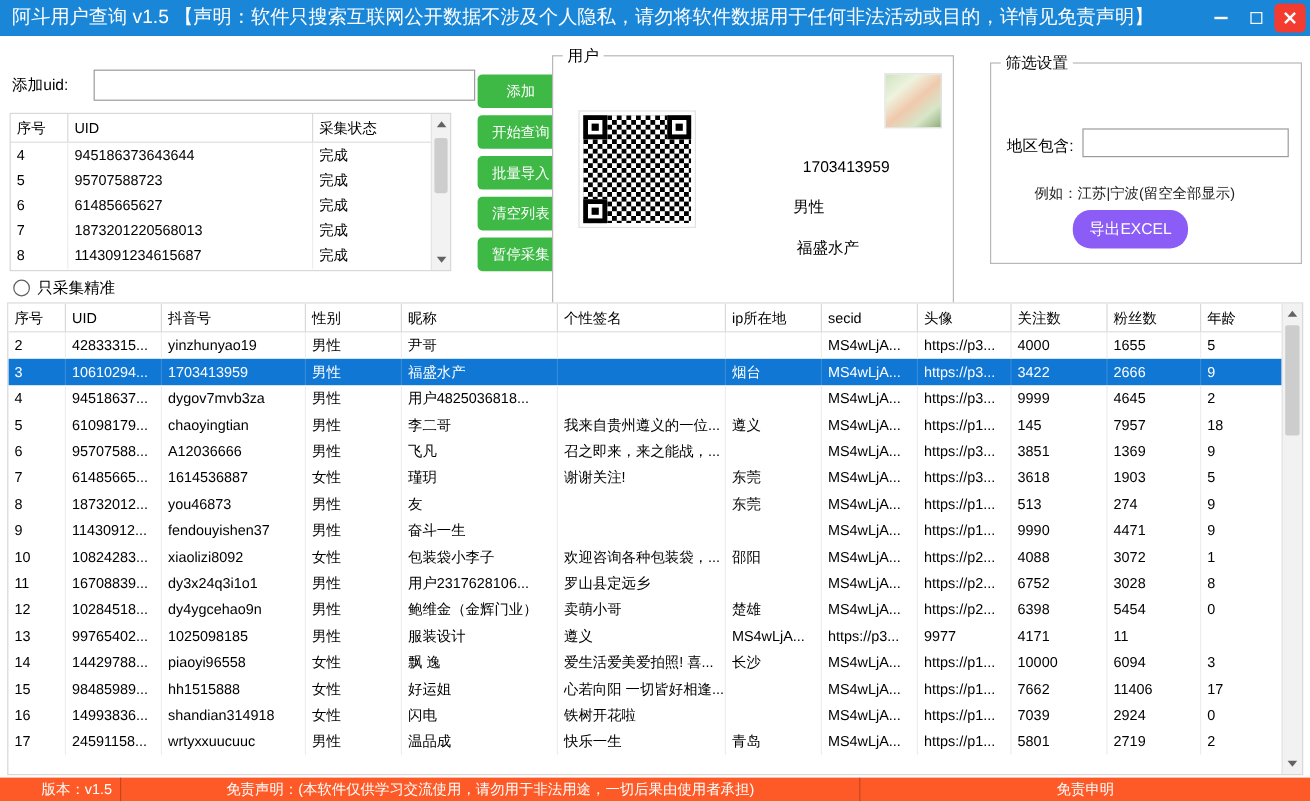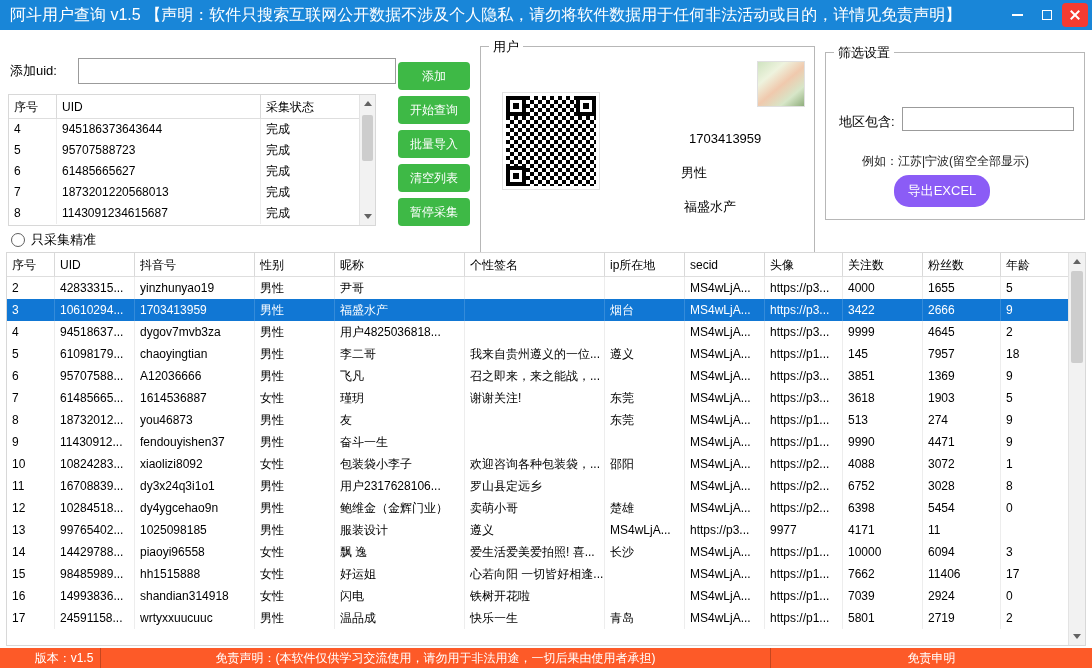--- a/index.html
+++ b/index.html
@@ -51,21 +51,21 @@
   .tri-down { width:0; height:0; border-left:4px solid transparent; border-right:4px solid transparent; border-top:5px solid #636363; }
   .vthumb { position:absolute; left:2px; right:2px; background:#cdcdcd; border-radius:2px; }
 
   
   .btncol { position:absolute; left:398px; top:62px; width:72px; display:flex; flex-direction:column; gap:6px; }
   .gbtn { height:28px; background:#3eb946; color:#fff; border:none; border-radius:4px; font-size:12px; font-family:inherit; cursor:pointer; white-space:nowrap; padding:0; }
 
   
   .groupbox { position:absolute; border:1px solid #b7b7b7; background:#fff; }
   .legend { position:absolute; top:-9px; left:8px; background:#fff; padding:0 4px; font-size:13px; }
-  .userbox { left:480px; top:46px; width:335px; height:208px; }
+  .userbox { left:460px; top:46px; width:335px; height:208px; }
   .filterbox { left:825px; top:52px; width:260px; height:168px; }
 
   .qr { position:absolute; left:22px; top:46px; width:96px; height:96px; background:repeating-conic-gradient(#000 0% 25%, #fff 0% 50%); background-size:8px 8px; border:3px solid #fff; outline:1px solid #e2e2e2; }
   .qr-finder { position:absolute; width:20px; height:20px; border:4px solid #000; background:#fff; }
   .qr-finder::after { content:""; position:absolute; inset:3px; background:#000; }
   .qr-finder.tl { left:0; top:0; } .qr-finder.tr { right:0; top:0; } .qr-finder.bl { left:0; bottom:0; }
 
   .avatar { position:absolute; left:276px; top:14px; width:48px; height:46px; border:1px solid #e0e0e0; background:linear-gradient(140deg,#cfe3c0 0%,#eef3de 28%,#f0c9ad 52%,#d7e6c8 76%,#8fae7c 100%); }
   .u-uid { position:absolute; left:208px; top:84px; font-size:13px; }
   .u-gender { position:absolute; left:200px; top:117px; font-size:13px; }
@@ -79,21 +79,21 @@
   
   .radiorow { position:absolute; left:11px; top:231px; display:flex; align-items:center; }
   .radio { width:14px; height:14px; border:1px solid #5f5f5f; border-radius:50%; background:#fff; display:inline-block; margin-right:6px; }
   .radiolabel { font-size:13px; }
 
   
   .statusbar { position:absolute; left:0; top:648px; width:1092px; height:20px; background:#fd5a28; display:flex; color:#fff; font-size:12px; }
   .sb-seg { display:flex; align-items:center; justify-content:center; white-space:nowrap; overflow:hidden; }
   .sb-left { width:100px;padding-left:28px; }
   .sb-mid { flex:1; border-left:1px solid rgba(0,0,0,0.22); }
-  .sb-right { width:322px; border-left:1px solid rgba(0,0,0,0.22); cursor:pointer; }
+  .sb-right { width:376px; border-left:1px solid rgba(0,0,0,0.22); cursor:pointer; }
 </style>
 </head>
 <body>
 
 <div class="app">
 
   <div class="titlebar">
     <span class="title">阿斗用户查询 v1.5  【声明：软件只搜索互联网公开数据不涉及个人隐私，请勿将软件数据用于任何非法活动或目的，详情见免责声明】</span>
     <div class="win-controls">
       <div class="win-btn">

